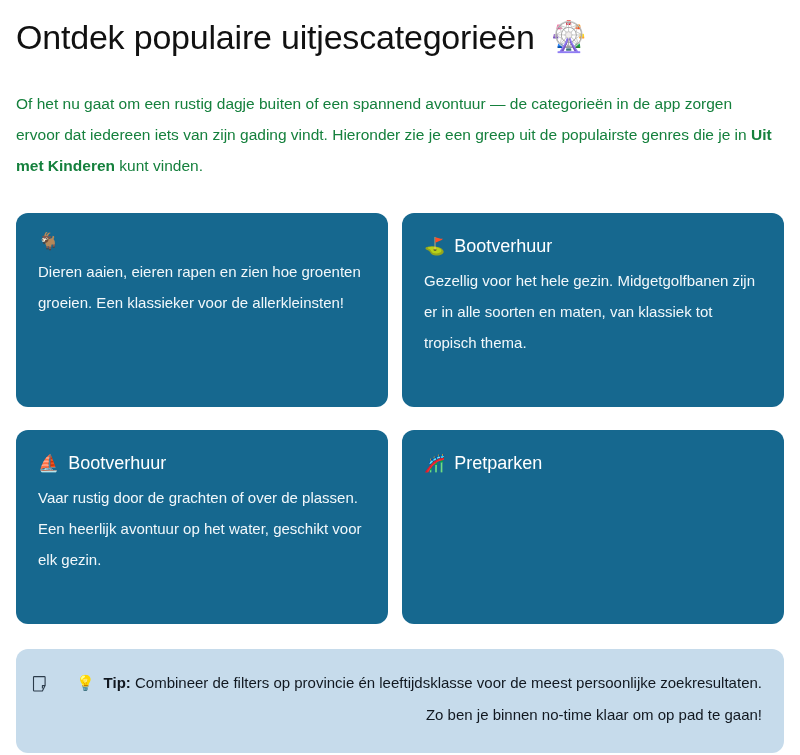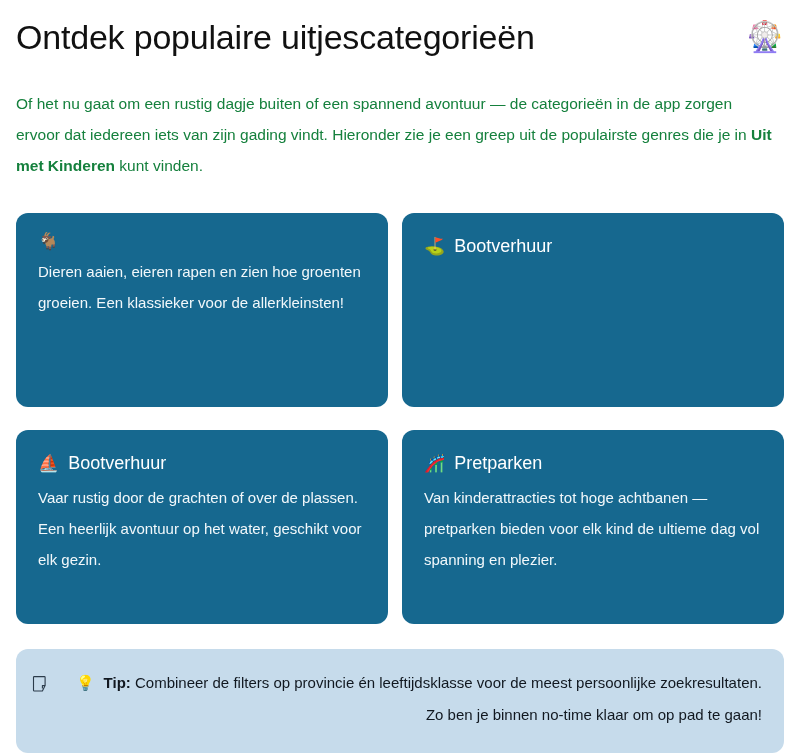--- a/index.html
+++ b/index.html
@@ -31,21 +31,20 @@
     padding-top: 14px;
     font-size: 34px;
     line-height: 46px;
     font-weight: 400;
     letter-spacing: -0.2px;
     color: #111111;
     display: flex;
     align-items: center;
     gap: 16px;
     white-space: nowrap;
-    justify-content: space-between;
   }
   .page-title .title-text { display: inline-block; }
   .title-emoji {
     font-size: 30px;
     line-height: 1;
     font-family: "DejaVu Sans", sans-serif;
   }
 
   
   .intro {
@@ -151,36 +150,36 @@
         <span class="card-emoji">🐐</span>
       </div>
       <p class="card-body">Dieren aaien, eieren rapen en zien hoe groenten groeien. Een klassieker voor de allerkleinsten!</p>
     </div>
 
     <div class="category-card">
       <div class="card-heading">
         <span class="card-emoji">⛳</span>
         <span>Bootverhuur</span>
       </div>
+      <p class="card-body">Gezellig voor het hele gezin. Midgetgolfbanen zijn er in alle soorten en maten, van klassiek tot tropisch thema.</p>
     </div>
 
     <div class="category-card">
       <div class="card-heading">
         <span class="card-emoji">⛵</span>
         <span>Bootverhuur</span>
       </div>
       <p class="card-body">Vaar rustig door de grachten of over de plassen. Een heerlijk avontuur op het water, geschikt voor elk gezin.</p>
     </div>
 
     <div class="category-card">
       <div class="card-heading">
         <span class="card-emoji">🎢</span>
         <span>Pretparken</span>
       </div>
-      <p class="card-body">Van kinderattracties tot hoge achtbanen — pretparken bieden voor elk kind de ultieme dag vol spanning en plezier.</p>
     </div>
 
   </div>
 
   <div class="tip-box">
     <span class="tip-icon">
       <svg viewBox="0 0 18 18" width="18" height="18" aria-hidden="true">
         <path d="M2.2 1.6h10.2c.4 0 .7.3.7.7v8.3L10.4 16H2.2c-.4 0-.7-.3-.7-.7V2.3c0-.4.3-.7.7-.7z" fill="none" stroke="#2b3b4a" stroke-width="1.1" stroke-linejoin="round"></path>
         <path d="M13.1 10.6h-2.7v2.8" fill="none" stroke="#2b3b4a" stroke-width="1.1" stroke-linejoin="round"></path>
       </svg>

